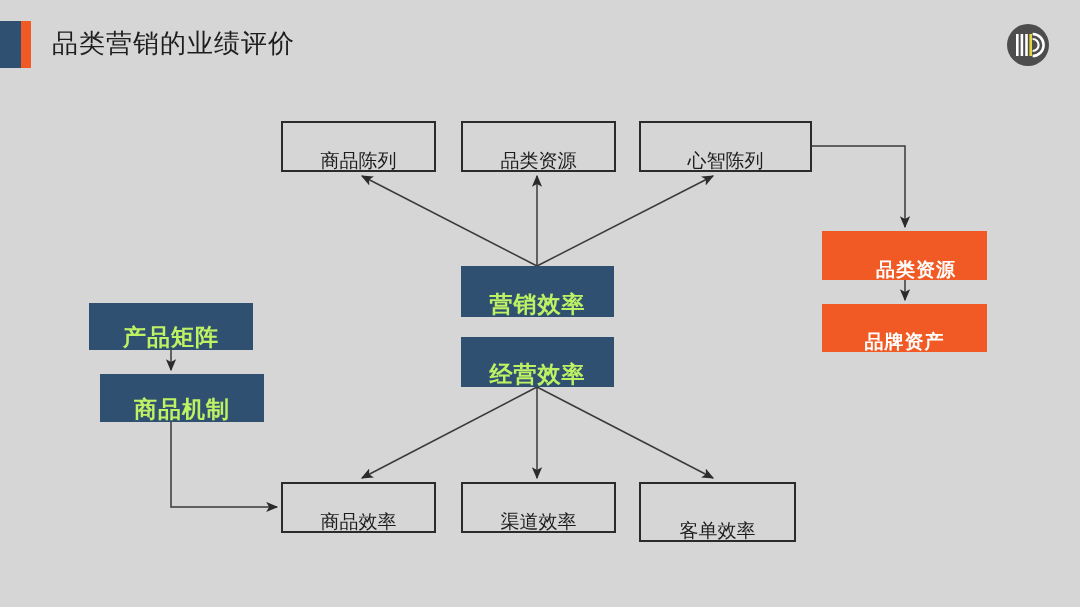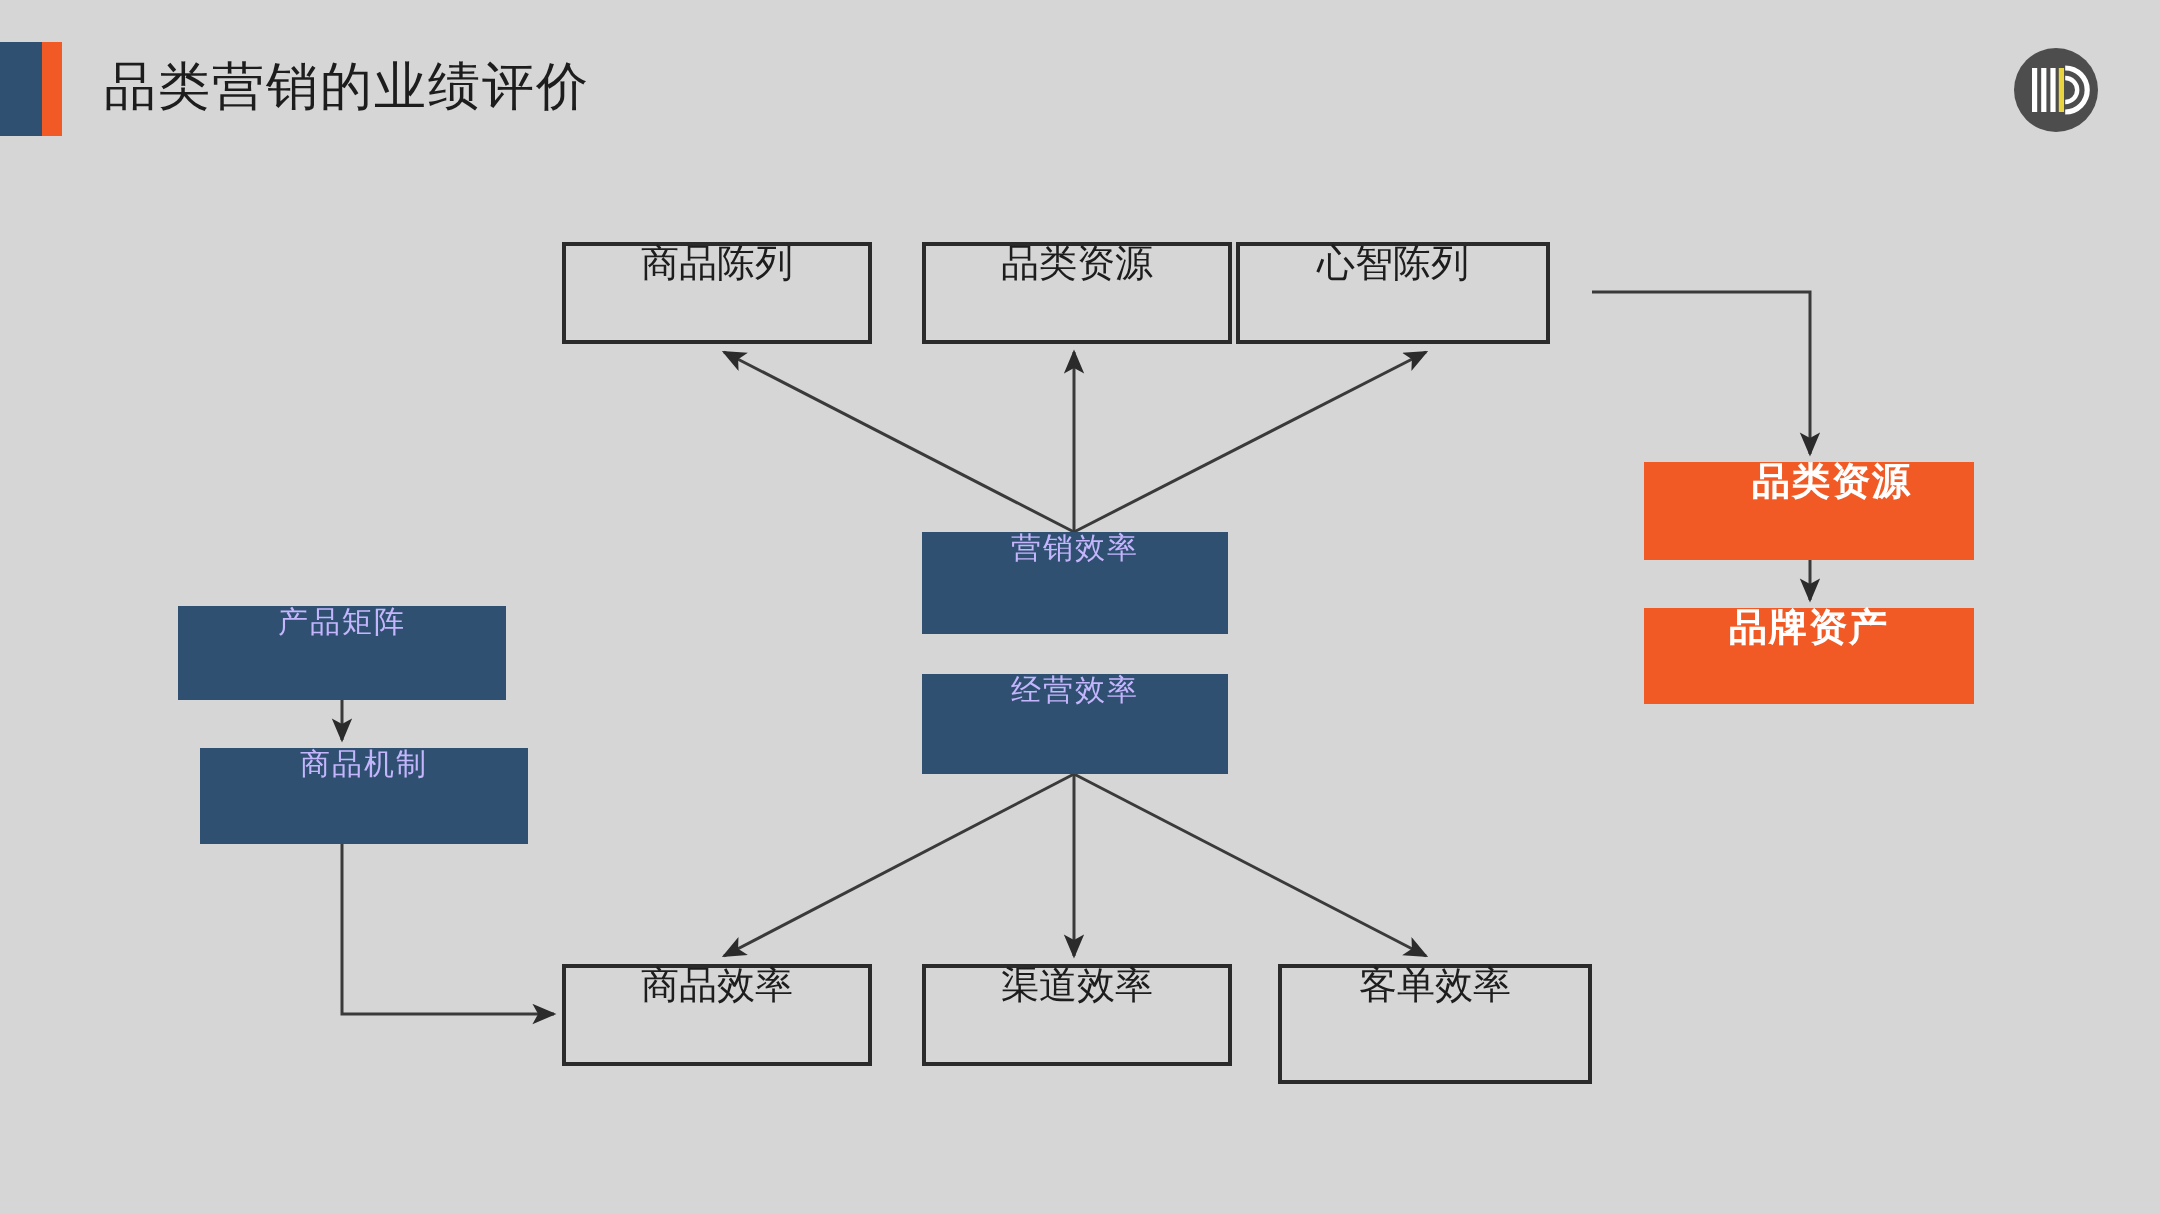--- a/index.html
+++ b/index.html
@@ -22,30 +22,30 @@
     font-weight:400;white-space:nowrap;
   }
 
   .logo-wrap{position:absolute;right:30px;top:23px;display:flex;align-items:center;gap:9px;}
   .logo-mark{width:44px;height:44px;flex:none;display:block;}
   .logo-text{font-size:20px;color:#4d4d4d;letter-spacing:1px;white-space:nowrap;}
 
   
   .node{
     position:absolute;box-sizing:border-box;
-    display:flex;align-items:flex-start;justify-content:center;
+    display:flex;align-items:flex-end;justify-content:center;
     white-space:nowrap;line-height:1;
   }
   .node-plain{
     background:#d6d6d6;border:2px solid #2b2b2b;
     color:#1d1d1d;font-size:19px;font-weight:400;
   }
   .node-navy{
-    background:#2f5070;color:#c4b5fd;
-    font-size:15px;font-weight:normal;letter-spacing:1px;
+    background:#2f5070;color:#bef264;
+    font-size:23px;font-weight:bold;letter-spacing:1px;
     border:1px solid #2f5070;
   }
   .node-orange{
     background:#f15a24;color:#ffffff;
     font-size:19px;font-weight:bold;letter-spacing:1px;
     border:1px solid #f15a24;
   }
   svg.edges{position:absolute;left:0;top:0;width:1080px;height:607px;pointer-events:none;}
 </style>
 </head>
@@ -97,21 +97,21 @@
   </svg>
 
   <div class="node node-plain" style="left:281px;top:121px;width:155px;height:51px;">
     <span>商品陈列</span>
   </div>
 
   <div class="node node-plain" style="left:461px;top:121px;width:155px;height:51px;">
     <span>品类资源</span>
   </div>
 
-  <div class="node node-plain" style="left:618px;top:121px;width:157px;height:51px;">
+  <div class="node node-plain" style="left:639px;top:121px;width:173px;height:51px;">
     <span>心智陈列</span>
   </div>
 
   <div class="node node-navy" style="left:461px;top:266px;width:153px;height:51px;">
     <span>营销效率</span>
   </div>
 
   <div class="node node-navy" style="left:461px;top:337px;width:153px;height:50px;">
     <span>经营效率</span>
   </div>

